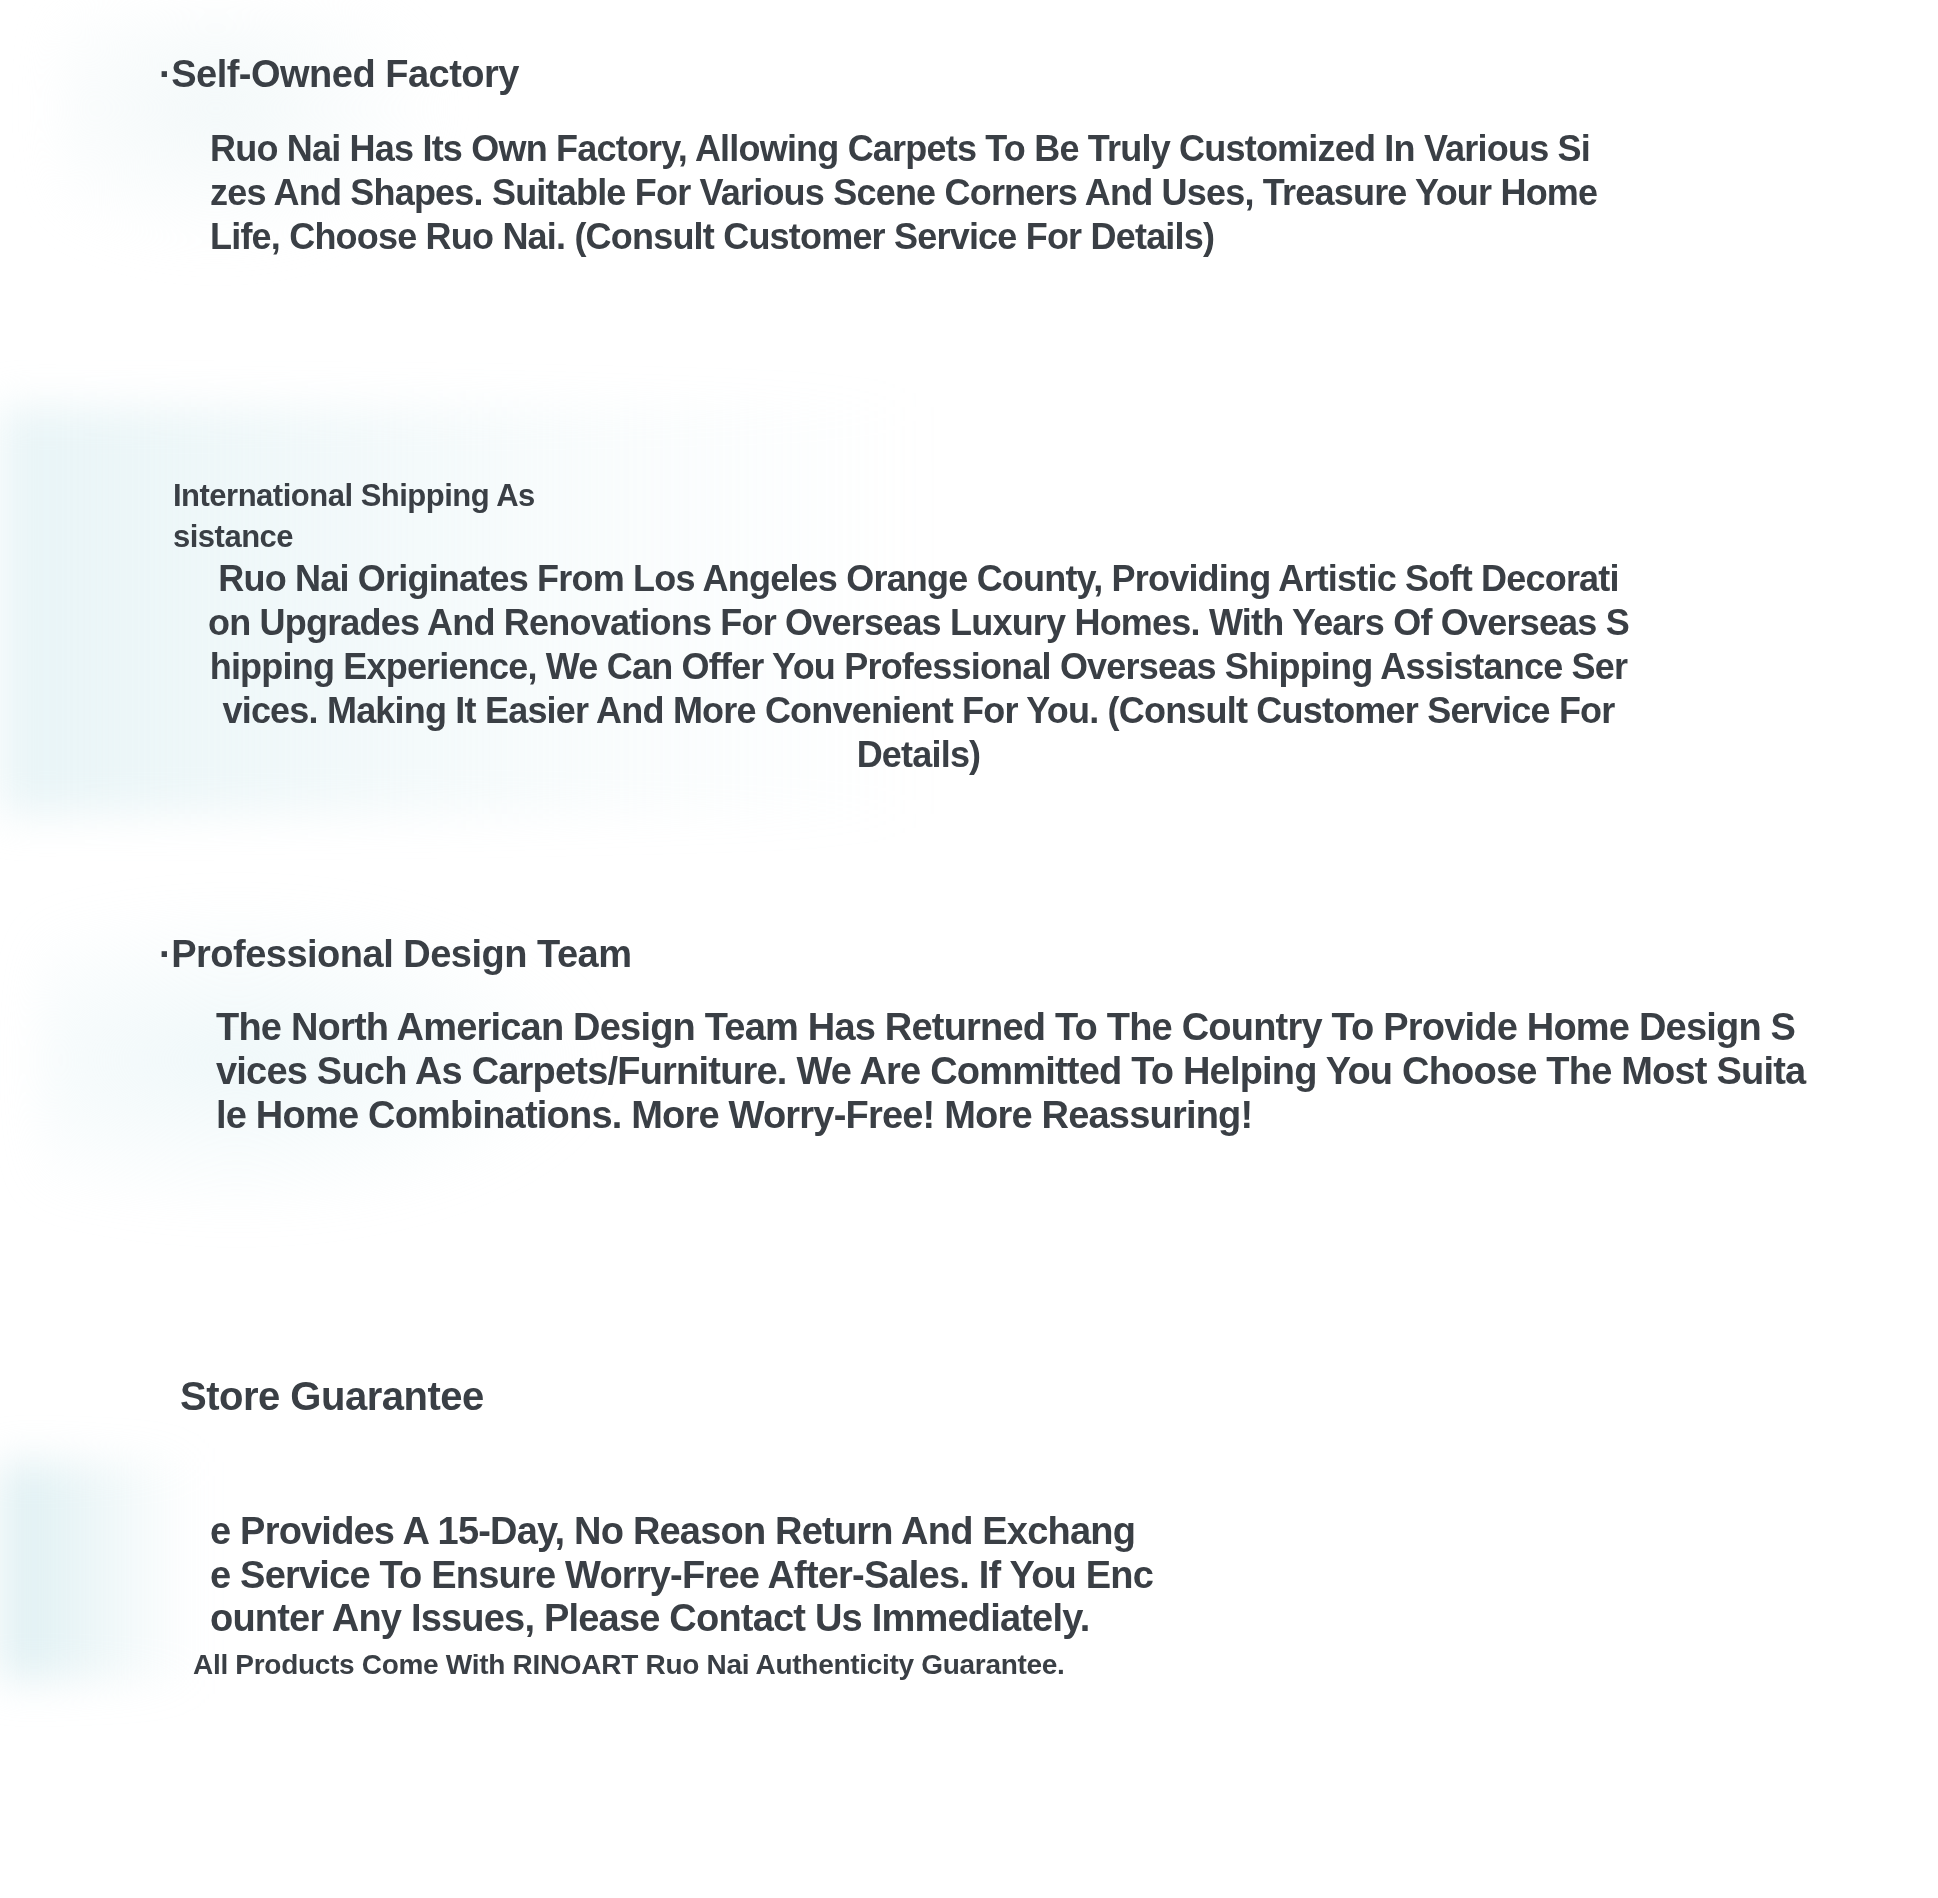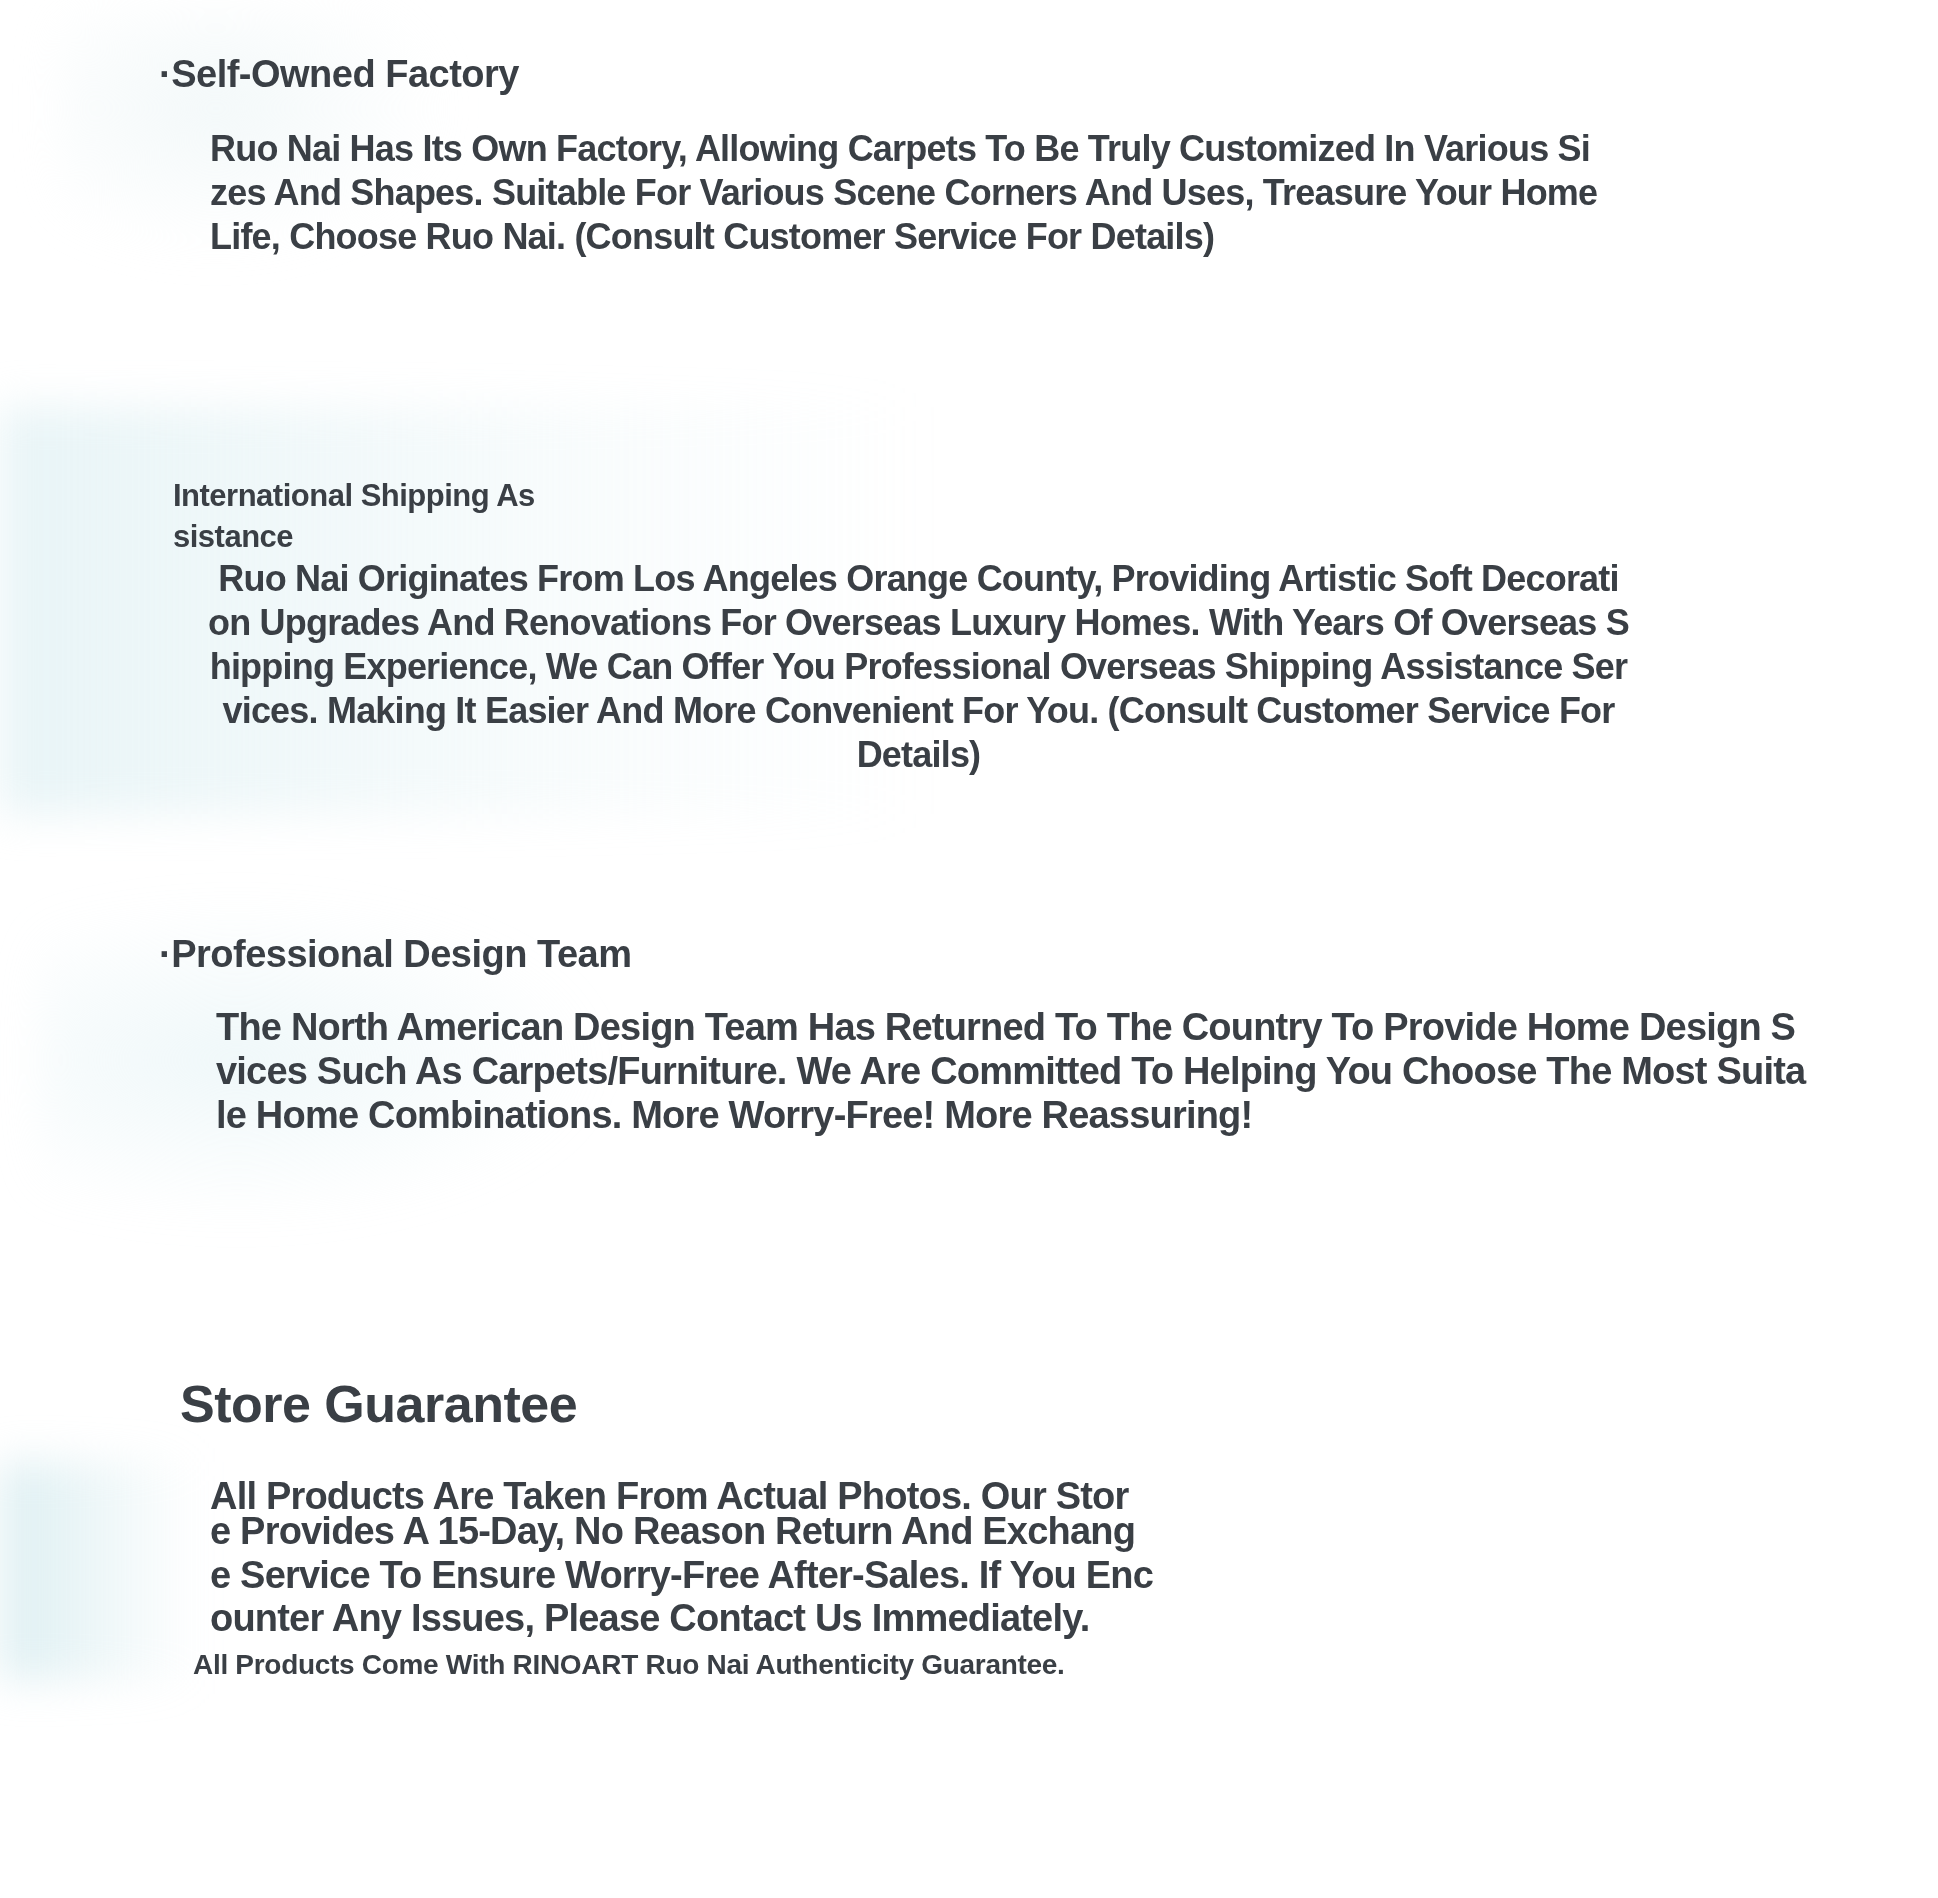--- a/index.html
+++ b/index.html
@@ -33,21 +33,21 @@
   }
 
   .heading {
     position: absolute;
     white-space: nowrap;
     letter-spacing: -0.5px;
   }
   .h1 { left: 159px; top: 53px;  font-size: 38px; }
   .h2 { left: 173px; top: 475px; font-size: 31px; line-height: 41px; white-space: normal; width: 492px; }
   .h3 { left: 159px; top: 933px; font-size: 38px; }
-  .h4 { left: 180px; top: 1374px; font-size: 52px; }
+  .h4 { left: 180px; top: 1374px; font-size: 40px; }
 
   .para { position: absolute; letter-spacing: -0.8px; }
   .para .line { white-space: nowrap; }
 
   .p1 { left: 210px; top: 127px; font-size: 36px; line-height: 44px; }
   .p2 { left: 208px; top: 557px; font-size: 36px; line-height: 44px; text-align: center; }
   .p3 { left: 216px; top: 1005px; font-size: 38px; line-height: 44px; }
 
   .p4-line { position: absolute; left: 210px; font-size: 38px; line-height: 42px; letter-spacing: -0.8px; white-space: nowrap; }
   .p4-l1 { top: 1475px; }
@@ -93,21 +93,20 @@
   </div>
 
   <div class="heading h3">·Professional Design Team</div>
   <div class="para p3">
     <div class="line">The North American Design Team Has Returned To The Country To Provide Home Design S</div>
     <div class="line">vices Such As Carpets/Furniture. We Are Committed To Helping You Choose The Most Suita</div>
     <div class="line">le Home Combinations. More Worry-Free! More Reassuring!</div>
   </div>
 
   <div class="heading h4">Store Guarantee</div>
-  <div class="p4-line p4-l1">All Products Are Taken From Actual Photos. Our Stor</div>
   <div class="p4-line p4-l2">e Provides A 15-Day, No Reason Return And Exchang</div>
   <div class="p4-line p4-l3">e Service To Ensure Worry-Free After-Sales. If You Enc</div>
   <div class="p4-line p4-l4">ounter Any Issues, Please Contact Us Immediately.</div>
 
   <div class="footnote">All Products Come With RINOART Ruo Nai Authenticity Guarantee.</div>
 
 </div>
 
 
 </body></html>

